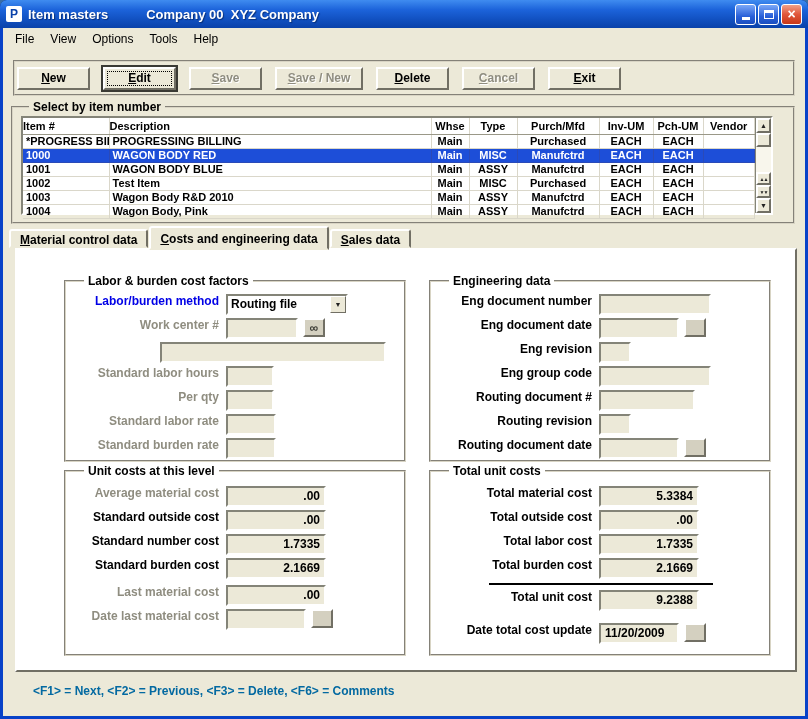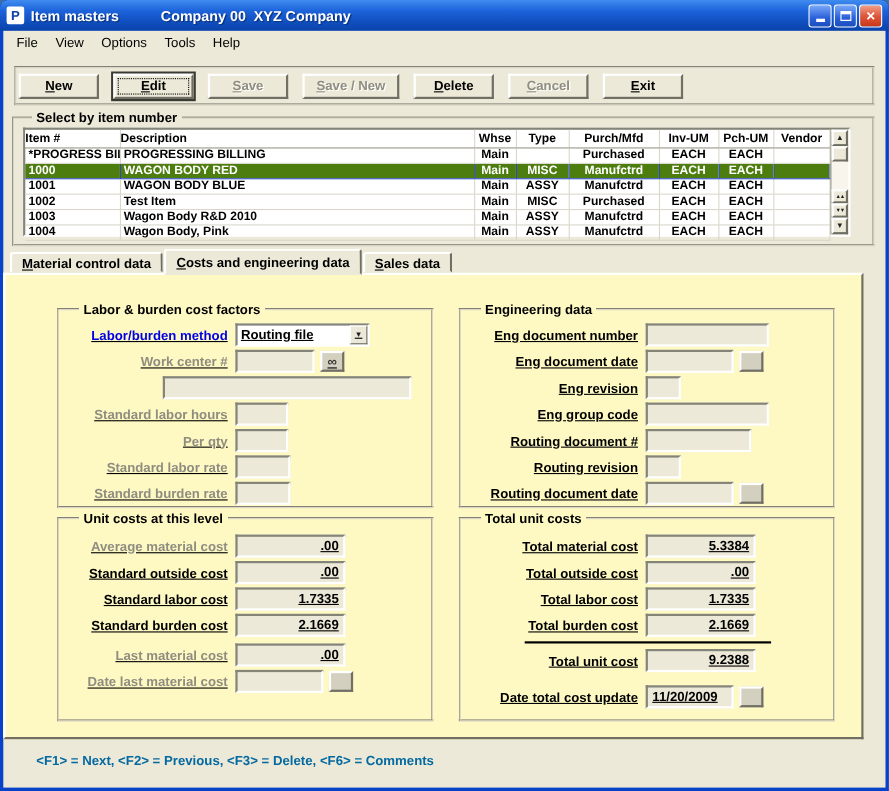--- a/index.html
+++ b/index.html
@@ -52,47 +52,47 @@
   .grid-wrap { display:flex; height:99px; margin-top:2px; border:2px solid;
     border-color:#848478 #fff #fff #848478; background:#fff; }
   table.grid { border-collapse:collapse; table-layout:fixed; flex:1; width:100%;
     font:bold 11px "Liberation Sans",sans-serif; }
   table.grid th { height:16px; border-bottom:1px solid #9a9888; border-right:1px solid #dad7ca;
     background:#fff; font-size:11px; text-align:center; white-space:nowrap; overflow:hidden; }
   table.grid td { height:13px; line-height:13px; border-bottom:1px solid #dad7ca;
     border-right:1px solid #dad7ca; padding:0 3px; white-space:nowrap; overflow:hidden; }
   table.grid .al { text-align:left;margin-left:8px; }
   table.grid .c  { text-align:center; }
-  tr.selected td { background:#4d7c0f; color:#fff; border-color:#2A4AB8; }
+  tr.selected td { background:#1d4ed8; color:#fff; border-color:#2A4AB8; }
 
   .vscroll { width:16px; background:#ECE9D8; border-left:1px solid #848478;
     display:flex; flex-direction:column; }
   .sbtn, .sthumb { flex:0 0 auto; height:15px; background:#ECE9D8; border:2px solid;
     border-color:#fff #716F64 #716F64 #fff; display:flex; align-items:center; justify-content:center;
     font-size:7px; color:#222; }
   .sthumb { height:14px; }
   .sbtn.dbl { height:13px; font-size:5px; letter-spacing:-1px; }
   .strack { flex:1 1 auto; background:#F8F6EC; }
 
   
   .tabs { position:absolute; top:200px; left:6px; height:22px; display:flex; align-items:flex-end; z-index:2; }
   .tab { height:19px; margin:0 1px 2px 0; padding:2px 9px 4px; background:#ECE9D8;
     border:2px solid; border-color:#fff #716F64 transparent #fff; border-radius:3px 3px 0 0;
     font:bold 12px "Liberation Sans",sans-serif; position:relative; }
   .tab.active { height:24px; margin-bottom:0; padding-top:4px; z-index:3; }
 
-  .tabpanel { position:absolute; top:220px; left:0; width:782px; height:424px;
-    border:2px solid; border-color:#fff #716F64 #716F64 #fff; background:#fef9c3; z-index:1; }
+  .tabpanel { position:absolute; top:220px; left:12px; width:782px; height:424px;
+    border:2px solid; border-color:#fff #716F64 #716F64 #fff; background:#ffffff; z-index:1; }
 
   .g-labor { position:absolute; left:47px;  top:24px;  width:342px; height:188px; padding:6px 10px; }
   .g-eng   { position:absolute; left:412px; top:24px;  width:342px; height:188px; padding:6px 10px; }
   .g-unit  { position:absolute; left:47px;  top:214px; width:342px; height:192px; padding:8px 10px; }
   .g-total { position:absolute; left:412px; top:214px; width:342px; height:192px; padding:8px 10px; }
 
-  .frow { display:flex; align-items:center; margin-bottom:3px;text-decoration:underline; }
+  .frow { display:flex; align-items:flex-start; margin-bottom:3px; }
   .flabel { width:150px; text-align:right; padding-right:7px; white-space:nowrap;
     font:bold 12px "Liberation Sans",sans-serif; color:#000; flex:0 0 auto; }
   .g-eng .flabel, .g-total .flabel { width:158px; }
   .flabel.dis { color:#8F8D80; }
   .flabel.blue { color:#0000E6; }
 
   .tfield { height:21px; border:2px solid; border-color:#848478 #fff #fff #848478;
     background:#ECE9D8; font:bold 12px/17px "Liberation Sans",sans-serif; padding:0 4px;
     overflow:hidden; white-space:nowrap; flex:0 0 auto; }
   .num { text-align:right; }
@@ -365,21 +365,21 @@
         <legend>Unit costs at this level</legend>
         <div class="frow">
           <span class="flabel dis">Average material cost</span>
           <span class="tfield w100 num">.00</span>
         </div>
         <div class="frow">
           <span class="flabel">Standard outside cost</span>
           <span class="tfield w100 num">.00</span>
         </div>
         <div class="frow">
-          <span class="flabel">Standard labor cost</span>
+          <span class="flabel">Standard number cost</span>
           <span class="tfield w100 num">1.7335</span>
         </div>
         <div class="frow">
           <span class="flabel">Standard burden cost</span>
           <span class="tfield w100 num">2.1669</span>
         </div>
         <div class="frow gap14">
           <span class="flabel dis">Last material cost</span>
           <span class="tfield w100 num">.00</span>
         </div>

